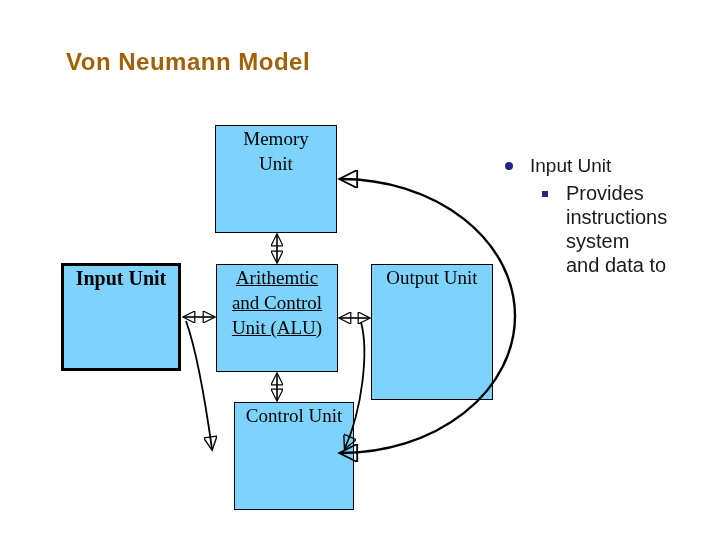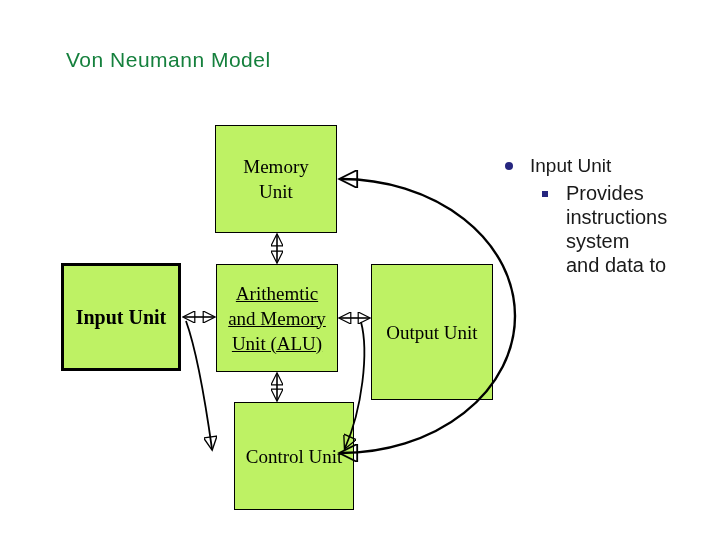--- a/index.html
+++ b/index.html
@@ -9,33 +9,32 @@
     height: 540px;
     background: #ffffff;
     overflow: hidden;
     font-family: "Liberation Sans", sans-serif;
   }
   #title {
     position: absolute;
     left: 66px;
     top: 48px;
     font-family: "Liberation Sans", sans-serif;
-    font-size: 21px;
-    font-weight: normal;
+    font-size: 24px;
+    font-weight: bold;
     letter-spacing: 0.5px;
-    color: #15803d;
+    color: #a16207;
     white-space: nowrap;
   }
   .box {
     position: absolute;
-    background: #bef264;
+    background: #7dd3fc;
     border: 1px solid #000000;
     box-sizing: border-box;
     display: flex;
-    align-items: center;
     justify-content: center;
     text-align: center;
     z-index: 1;
   }
   .box .lbl {
     font-family: "Liberation Serif", serif;
     font-size: 19px;
     line-height: 25px;
     color: #000000;
   }
@@ -98,21 +97,21 @@
 
   <div class="box" id="box-input" style="left:61px; top:263px; width:120px; height:108px;">
     <div class="lbl">
       <span>Input Unit</span>
     </div>
   </div>
 
   <div class="box" id="box-alu" style="left:216px; top:264px; width:122px; height:108px;text-decoration:underline;">
     <div class="lbl">
       <span>Arithemtic</span>
-      <span>and Memory</span>
+      <span>and Control</span>
       <span>Unit (ALU)</span>
     </div>
   </div>
 
   <div class="box" id="box-output" style="left:371px; top:264px; width:122px; height:136px;">
     <div class="lbl">
       <span>Output Unit</span>
     </div>
   </div>
 

